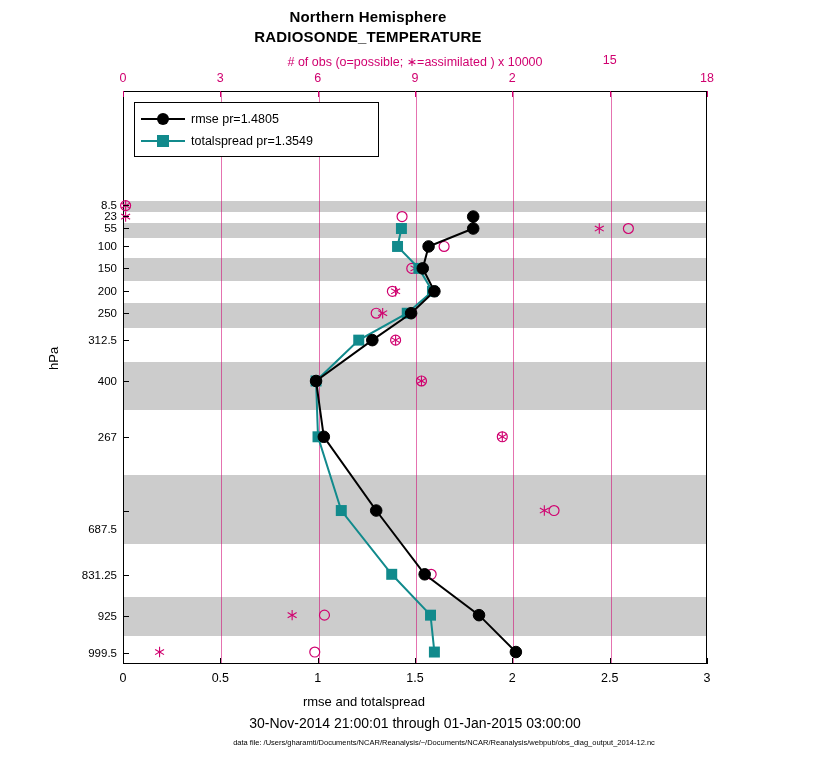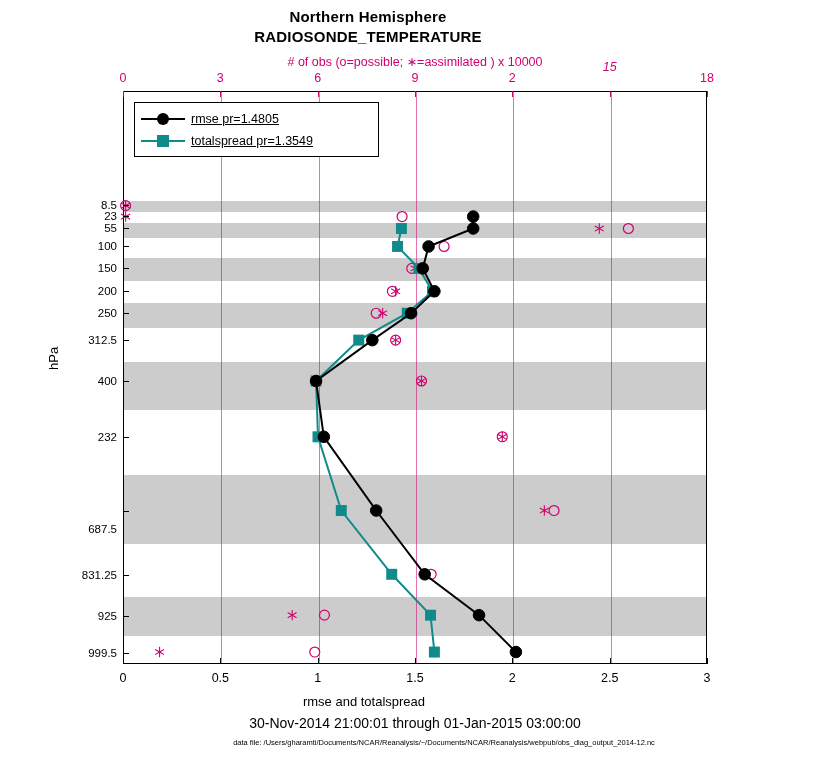--- a/index.html
+++ b/index.html
@@ -150,21 +150,20 @@
   #legend {
     position: absolute;
     left: 10px;
     top: 10px;
     width: 245px;
     height: 55px;
     background: #ffffff;
     border: 1px solid #000;
     box-sizing: border-box;
     padding: 5px 6px;
-    text-decoration: underline;
   }
   .legend-row {
     display: flex;
     align-items: center;
     height: 22px;
   }
   .legend-swatch {
     width: 44px;
     height: 14px;
     position: relative;
@@ -429,21 +428,21 @@
       <div class="tick-top" style="left: 123px; top: 71px;">0</div>
       <div class="tickmark-top" style="left: 220.333px; top: 91px;"></div>
       <div class="tick-top" style="left: 220.333px; top: 71px;">3</div>
       <div class="tickmark-top" style="left: 317.667px; top: 91px;"></div>
       <div class="tick-top" style="left: 317.667px; top: 71px;">6</div>
       <div class="tickmark-top" style="left: 415px; top: 91px;"></div>
       <div class="tick-top" style="left: 415px; top: 71px;">9</div>
       <div class="tickmark-top" style="left: 512.333px; top: 91px;"></div>
       <div class="tick-top" style="left: 512.333px; top: 71px;">2</div>
       <div class="tickmark-top" style="left: 609.667px; top: 91px;"></div>
-      <div class="tick-top" style="left: 609.667px; top: 60px; font-style: italic;">15</div>
+      <div class="tick-top" style="left: 609.667px; top: 53px;">15</div>
       <div class="tickmark-top" style="left: 707px; top: 91px;"></div>
       <div class="tick-top" style="left: 707px; top: 71px;">18</div>
       <div class="tickmark-left" style="left: 123px; top: 205px;"></div>
       <div class="tick-left" style="left: 65px; top: 205px; width: 52px;">8.5</div>
       <div class="tickmark-left" style="left: 123px; top: 216px;"></div>
       <div class="tick-left" style="left: 65px; top: 216px; width: 52px;">23</div>
       <div class="tickmark-left" style="left: 123px; top: 228px;"></div>
       <div class="tick-left" style="left: 65px; top: 228px; width: 52px;">55</div>
       <div class="tickmark-left" style="left: 123px; top: 246px;"></div>
       <div class="tick-left" style="left: 65px; top: 246px; width: 52px;">100</div>
@@ -451,21 +450,21 @@
       <div class="tick-left" style="left: 65px; top: 268px; width: 52px;">150</div>
       <div class="tickmark-left" style="left: 123px; top: 291px;"></div>
       <div class="tick-left" style="left: 65px; top: 291px; width: 52px;">200</div>
       <div class="tickmark-left" style="left: 123px; top: 313px;"></div>
       <div class="tick-left" style="left: 65px; top: 313px; width: 52px;">250</div>
       <div class="tickmark-left" style="left: 123px; top: 340px;"></div>
       <div class="tick-left" style="left: 65px; top: 340px; width: 52px;">312.5</div>
       <div class="tickmark-left" style="left: 123px; top: 381px;"></div>
       <div class="tick-left" style="left: 65px; top: 381px; width: 52px;">400</div>
       <div class="tickmark-left" style="left: 123px; top: 437px;"></div>
-      <div class="tick-left" style="left: 65px; top: 437px; width: 52px;">232</div>
+      <div class="tick-left" style="left: 65px; top: 437px; width: 52px;">267</div>
       <div class="tickmark-left" style="left: 123px; top: 511px;"></div>
       <div class="tick-left" style="left: 65px; top: 529px; width: 52px;">687.5</div>
       <div class="tickmark-left" style="left: 123px; top: 575px;"></div>
       <div class="tick-left" style="left: 65px; top: 575px; width: 52px;">831.25</div>
       <div class="tickmark-left" style="left: 123px; top: 616px;"></div>
       <div class="tick-left" style="left: 65px; top: 616px; width: 52px;">925</div>
       <div class="tickmark-left" style="left: 123px; top: 653px;"></div>
       <div class="tick-left" style="left: 65px; top: 653px; width: 52px;">999.5</div>
     </div>
 

